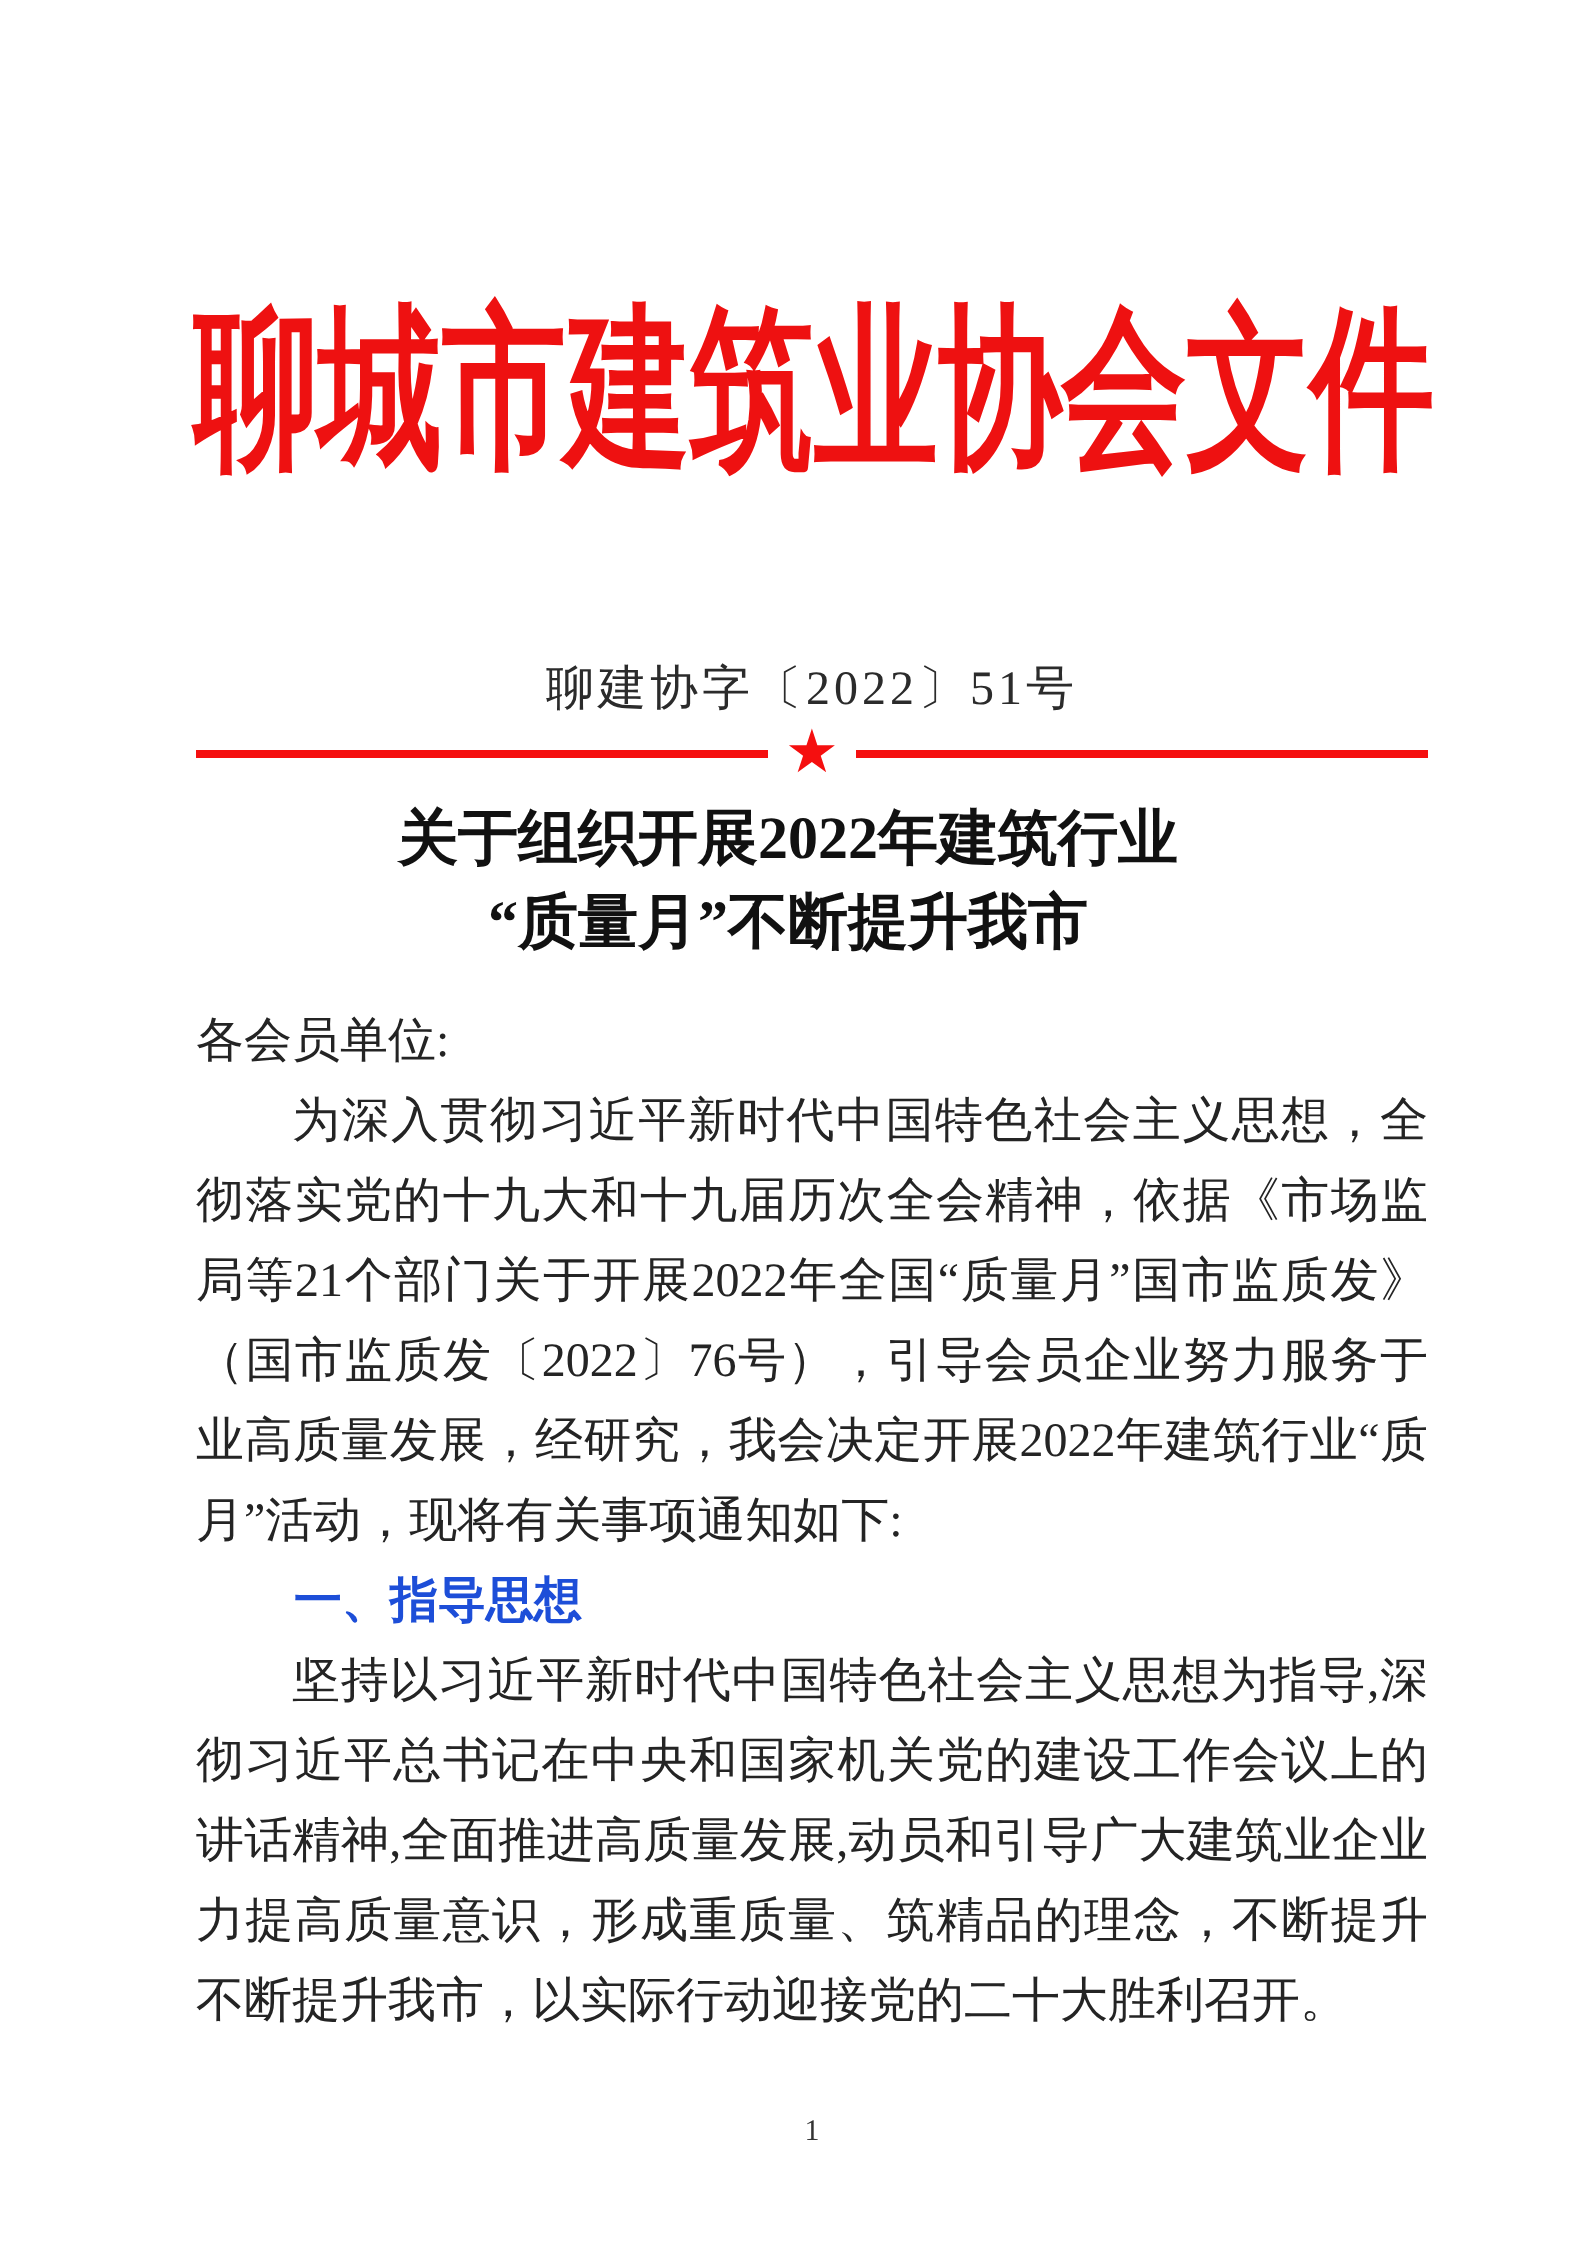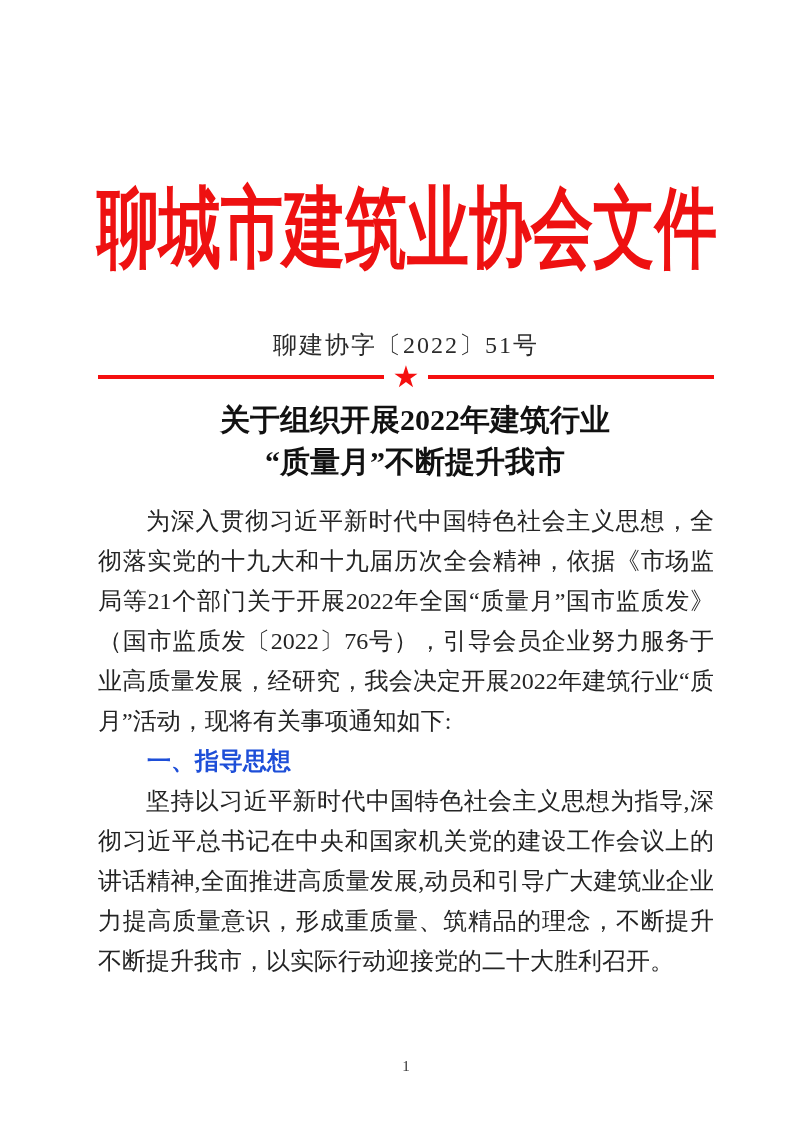--- a/index.html
+++ b/index.html
@@ -19,21 +19,20 @@
   }
 
   
   .org-title-wrap {
     position: absolute;
     top: 150px;
     left: 96px;
     width: 622px;
     height: 92px;
     text-align: center;
-    margin-top: 32px;
   }
   .org-title {
     display: inline-block;
     font-family: "Liberation Serif", serif;
     font-weight: bold;
     font-size: 62px;
     line-height: 92px;
     letter-spacing: 0px;
     color: #ee1111;
     transform: scaleY(1.42);
@@ -73,21 +72,21 @@
     margin: 0 9px;
     color: #f50f0f;
     font-size: 30px;
     line-height: 30px;
   }
 
   
   .doc-title {
     position: absolute;
     top: 399px;
-    left: 107px;
+    left: 86px;
     width: 616px;
     text-align: center;
     font-weight: bold;
     font-size: 30px;
     line-height: 42px;
     color: #111111;
   }
 
   
   .body-text {
@@ -148,20 +147,21 @@
     <div class="star">★</div>
     <div class="seg"></div>
   </div>
 
   <div class="doc-title">
     <div>关于组织开展2022年建筑行业</div>
     <div>“质量月”不断提升我市</div>
   </div>
 
   <div class="body-text">
+    <div class="b-line plain">各会员单位:</div>
     <div class="b-line first">为深入贯彻习近平新时代中国特色社会主义思想，全面贯</div>
     <div class="b-line">彻落实党的十九大和十九届历次全会精神，依据《市场监管总</div>
     <div class="b-line">局等21个部门关于开展2022年全国“质量月”国市监质发》</div>
     <div class="b-line">（国市监质发〔2022〕76号），引导会员企业努力服务于建筑</div>
     <div class="b-line">业高质量发展，经研究，我会决定开展2022年建筑行业“质量</div>
     <div class="b-line plain">月”活动，现将有关事项通知如下:</div>
     <div class="b-line heading">一、指导思想</div>
     <div class="b-line first">坚持以习近平新时代中国特色社会主义思想为指导,深入贯</div>
     <div class="b-line">彻习近平总书记在中央和国家机关党的建设工作会议上的重要</div>
     <div class="b-line">讲话精神,全面推进高质量发展,动员和引导广大建筑业企业努</div>

